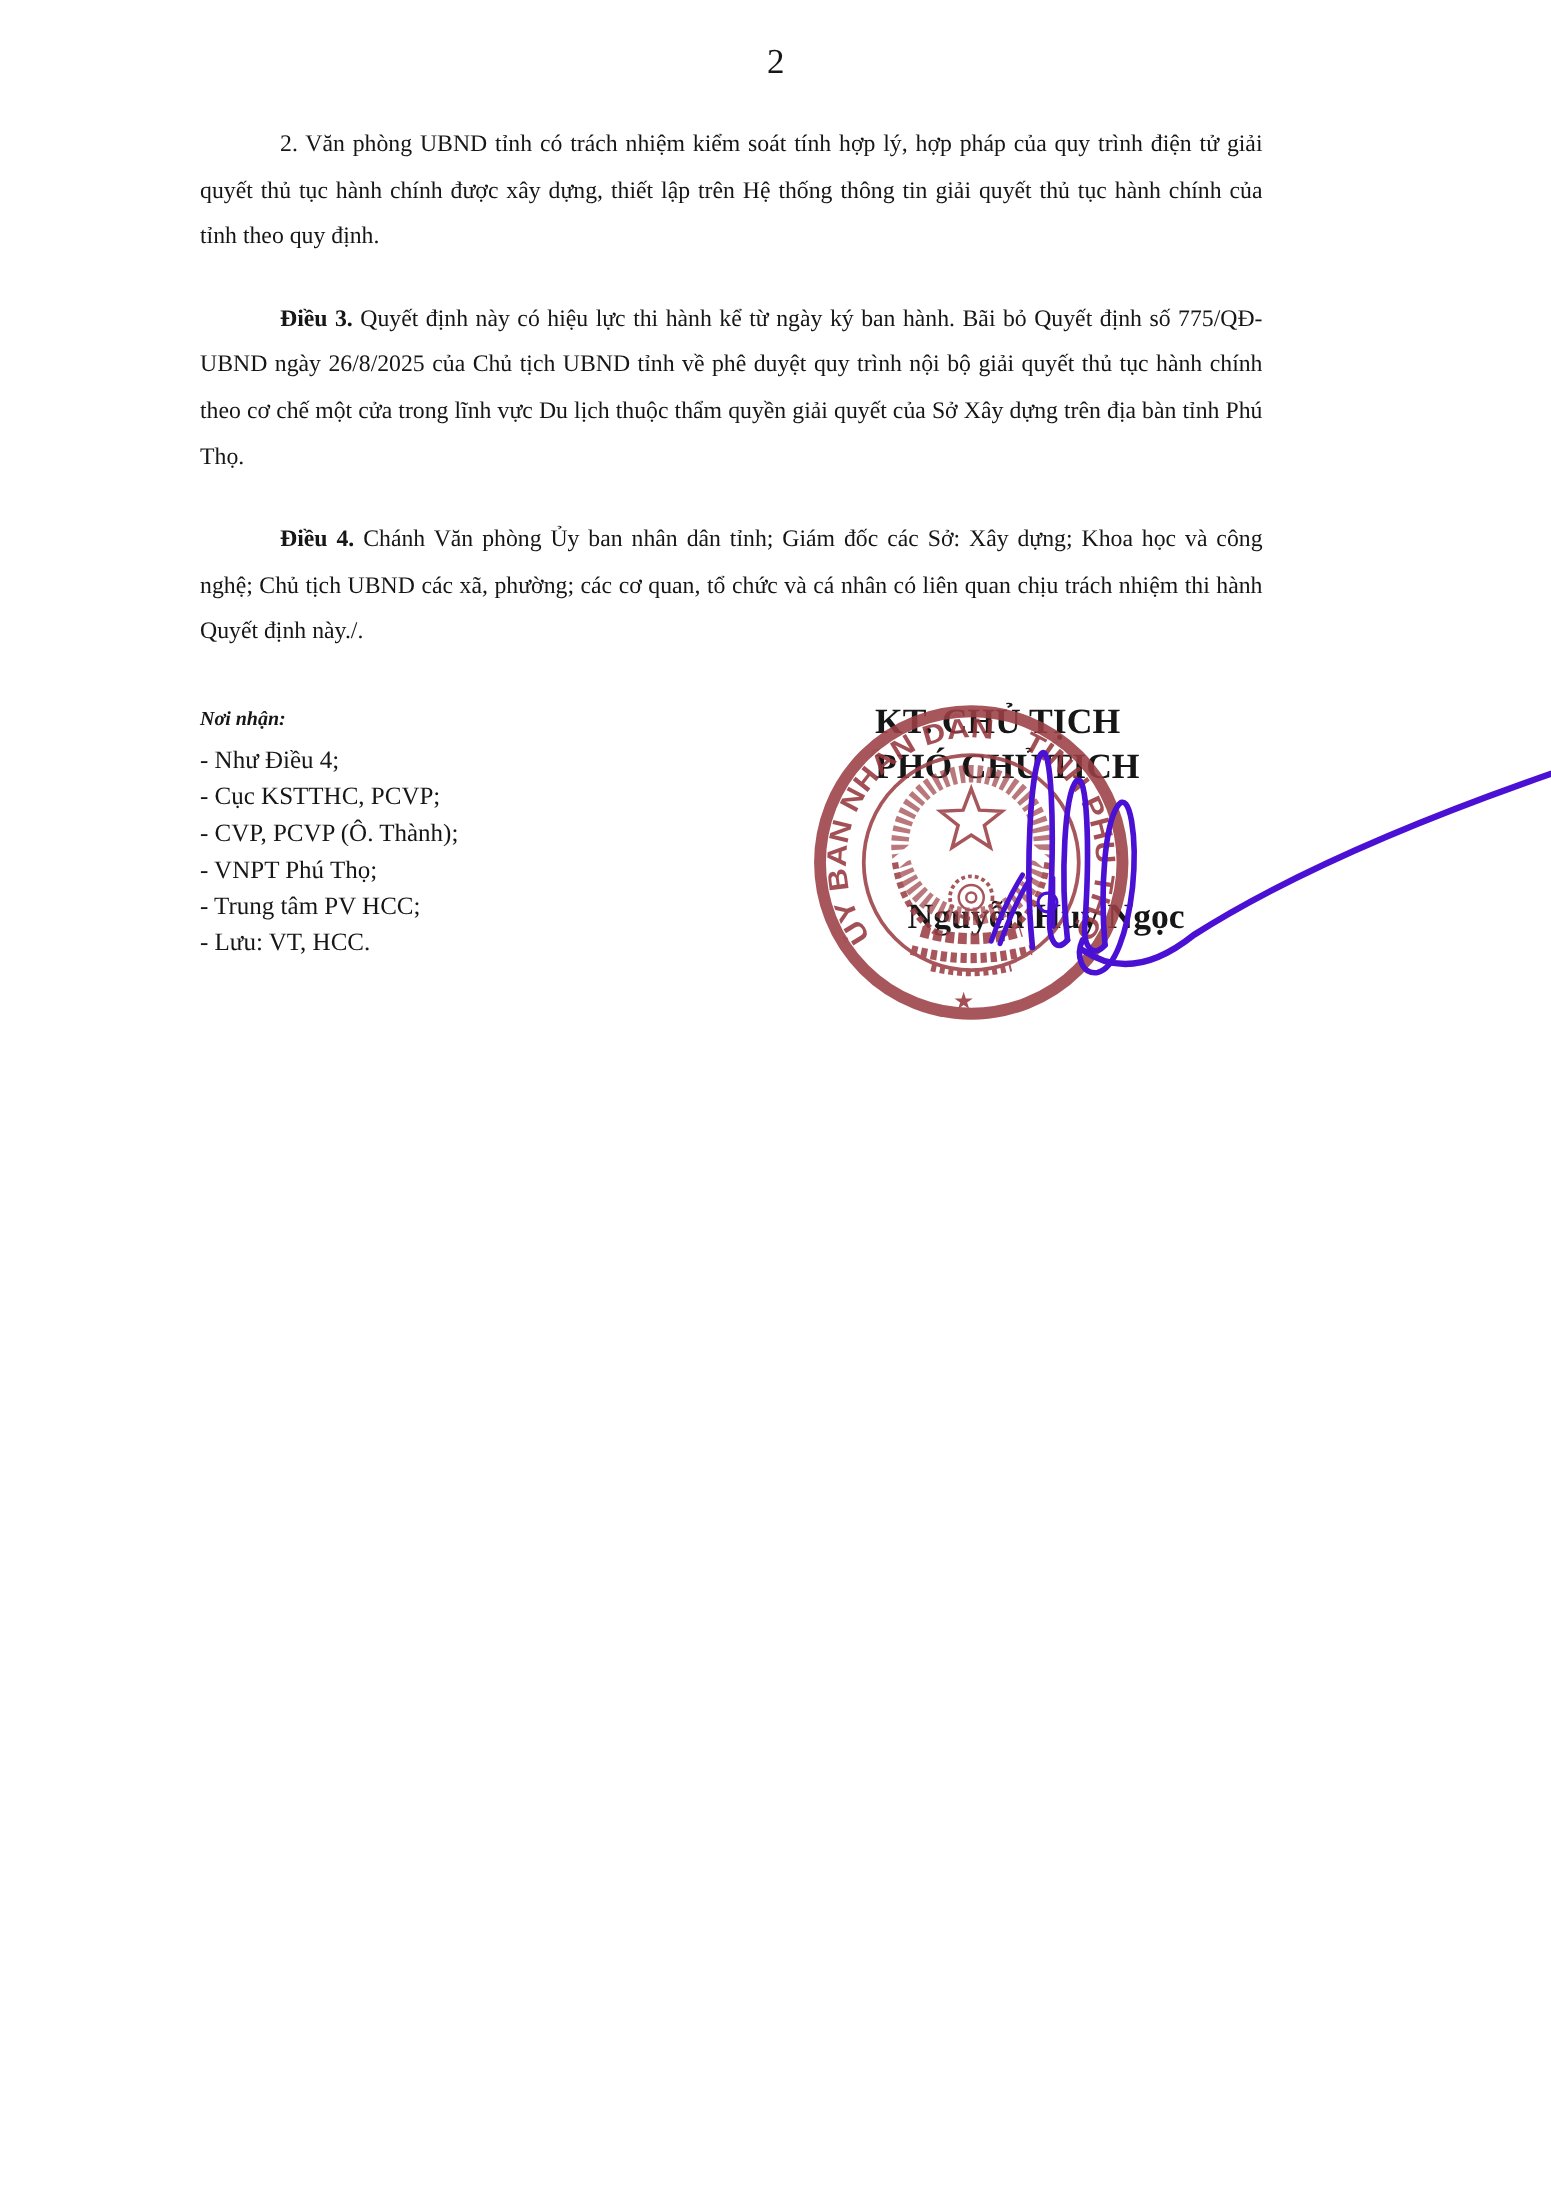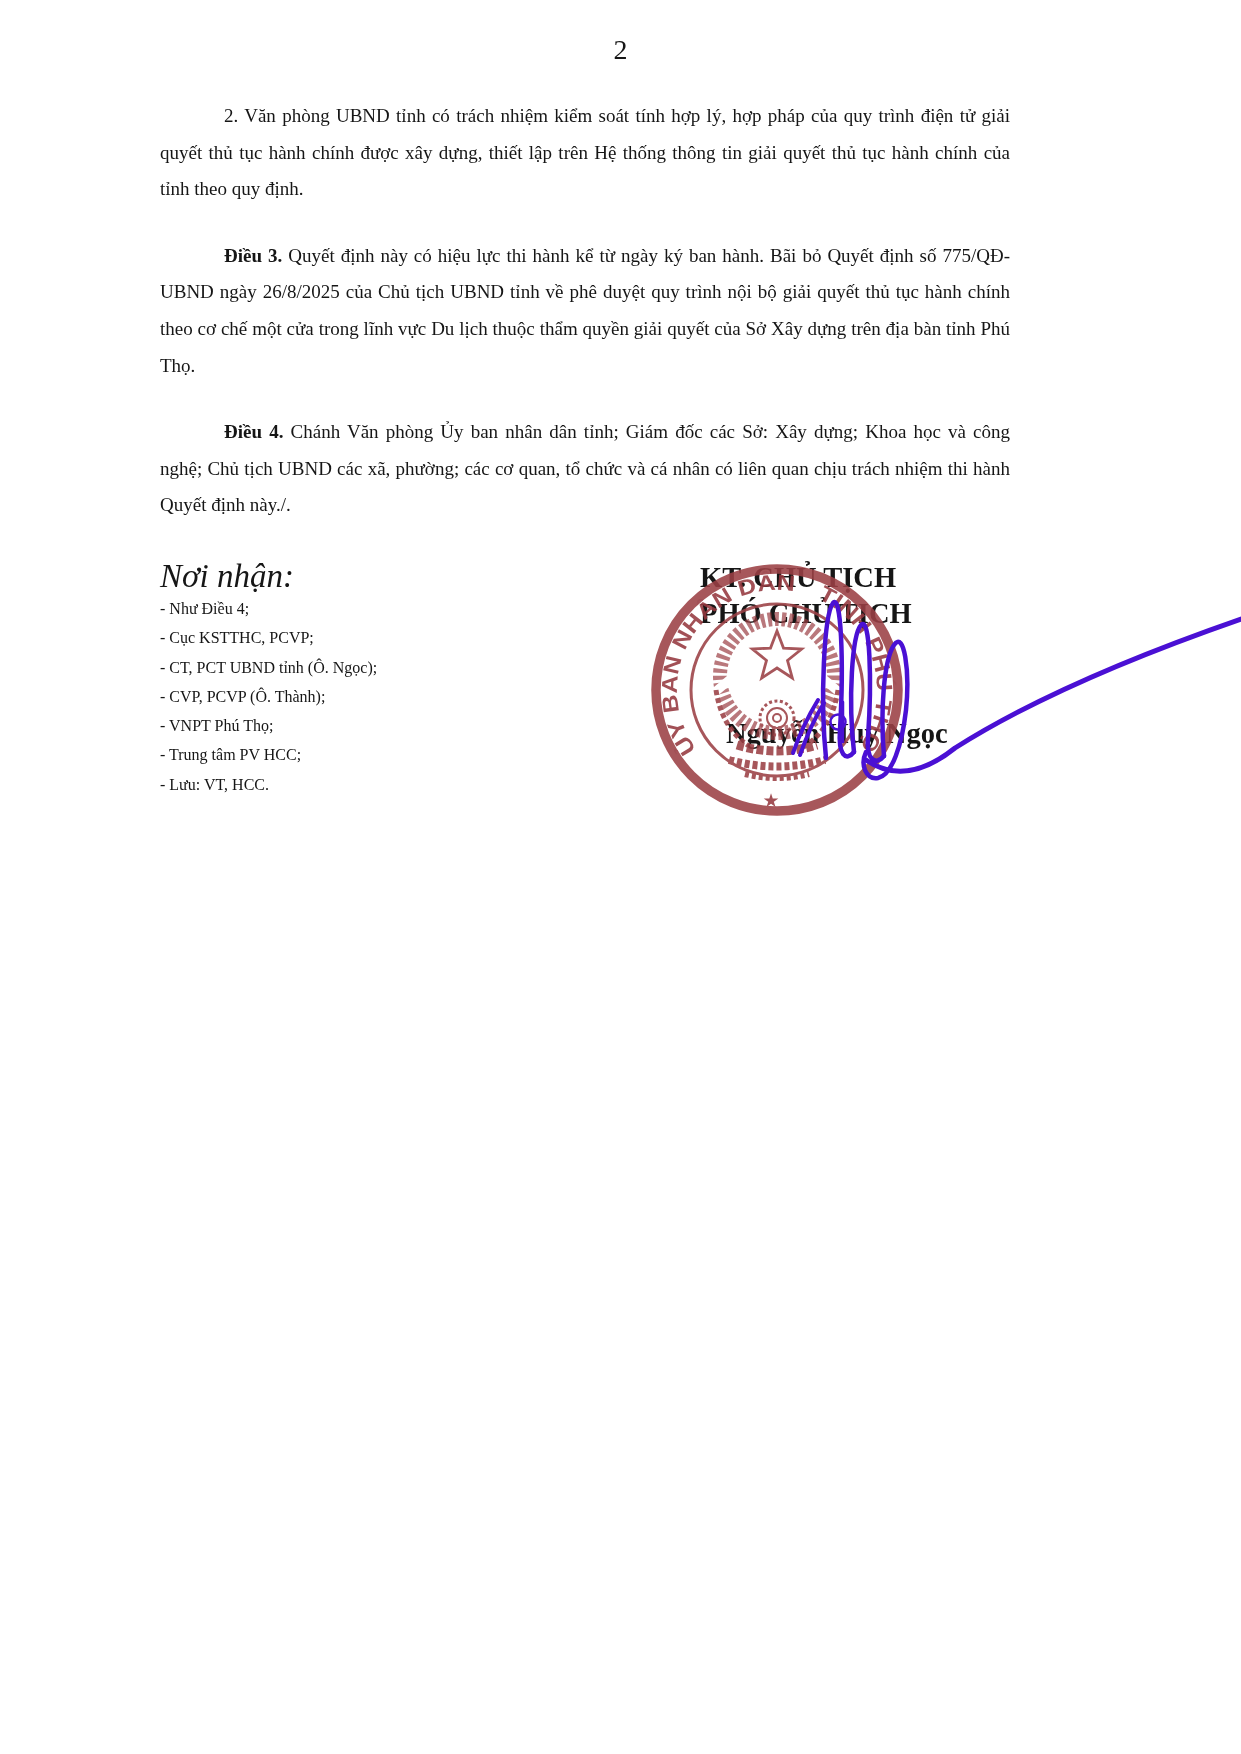--- a/index.html
+++ b/index.html
@@ -19,24 +19,24 @@
     position:absolute;left:160px;top:98px;width:850px;
     font-size:19px;line-height:36.6px;text-align:justify;
   }
   .doc-body p{margin:0;text-indent:64px;}
   .doc-body p + p{margin-top:30px;}
   .doc-body .lead{font-weight:bold;}
   .recipients{
     position:absolute;left:160px;top:560px;width:420px;
   }
   .recipients .rec-title{
-    font-weight:normal;font-style:italic;font-size:33px;line-height:32px;margin:0;
+    font-weight:bold;font-style:italic;font-size:16px;line-height:32px;margin:0;
   }
   .recipients ul{list-style:none;margin:2px 0 0 0;padding:0;}
-  .recipients li{font-size:16px;line-height:29.3px;}
+  .recipients li{font-size:20px;line-height:29.3px;}
   .sign-block{
     position:absolute;left:700px;top:560px;width:430px;
     font-weight:bold;font-size:28.5px;line-height:36px;
   }
   .sign-block .signer-name{margin-top:84px;margin-left:26px;}
   .overlay{
     position:absolute;left:0;top:0;width:1241px;height:1754px;
     pointer-events:none;
   }
   .seal-ring-text{
@@ -55,21 +55,20 @@
     <p><span>2. Văn phòng UBND tỉnh có trách nhiệm kiểm soát tính hợp lý, hợp pháp của quy trình điện tử giải quyết thủ tục hành chính được xây dựng, thiết lập trên Hệ thống thông tin giải quyết thủ tục hành chính của tỉnh theo quy định.</span></p>
     <p><span class="lead">Điều 3.</span> <span>Quyết định này có hiệu lực thi hành kể từ ngày ký ban hành. Bãi bỏ Quyết định số 775/QĐ-UBND ngày 26/8/2025 của Chủ tịch UBND tỉnh về phê duyệt quy trình nội bộ giải quyết thủ tục hành chính theo cơ chế một cửa trong lĩnh vực Du lịch thuộc thẩm quyền giải quyết của Sở Xây dựng trên địa bàn tỉnh Phú Thọ.</span></p>
     <p><span class="lead">Điều 4.</span> <span>Chánh Văn phòng Ủy ban nhân dân tỉnh; Giám đốc các Sở: Xây dựng; Khoa học và công nghệ; Chủ tịch UBND các xã, phường; các cơ quan, tổ chức và cá nhân có liên quan chịu trách nhiệm thi hành Quyết định này./.</span></p>
   </div>
 
   <div class="recipients">
     <p class="rec-title">Nơi nhận:</p>
     <ul>
       <li>- Như Điều 4;</li>
       <li>- Cục KSTTHC, PCVP;</li>
-      <li>- CT, PCT UBND tỉnh (Ô. Ngọc);</li>
       <li>- CVP, PCVP (Ô. Thành);</li>
       <li>- VNPT Phú Thọ;</li>
       <li>- Trung tâm PV HCC;</li>
       <li>- Lưu: VT, HCC.</li>
     </ul>
   </div>
 
   <div class="sign-block">
     <div>KT. CHỦ TỊCH</div>
     <div>PHÓ CHỦ TỊCH</div>

